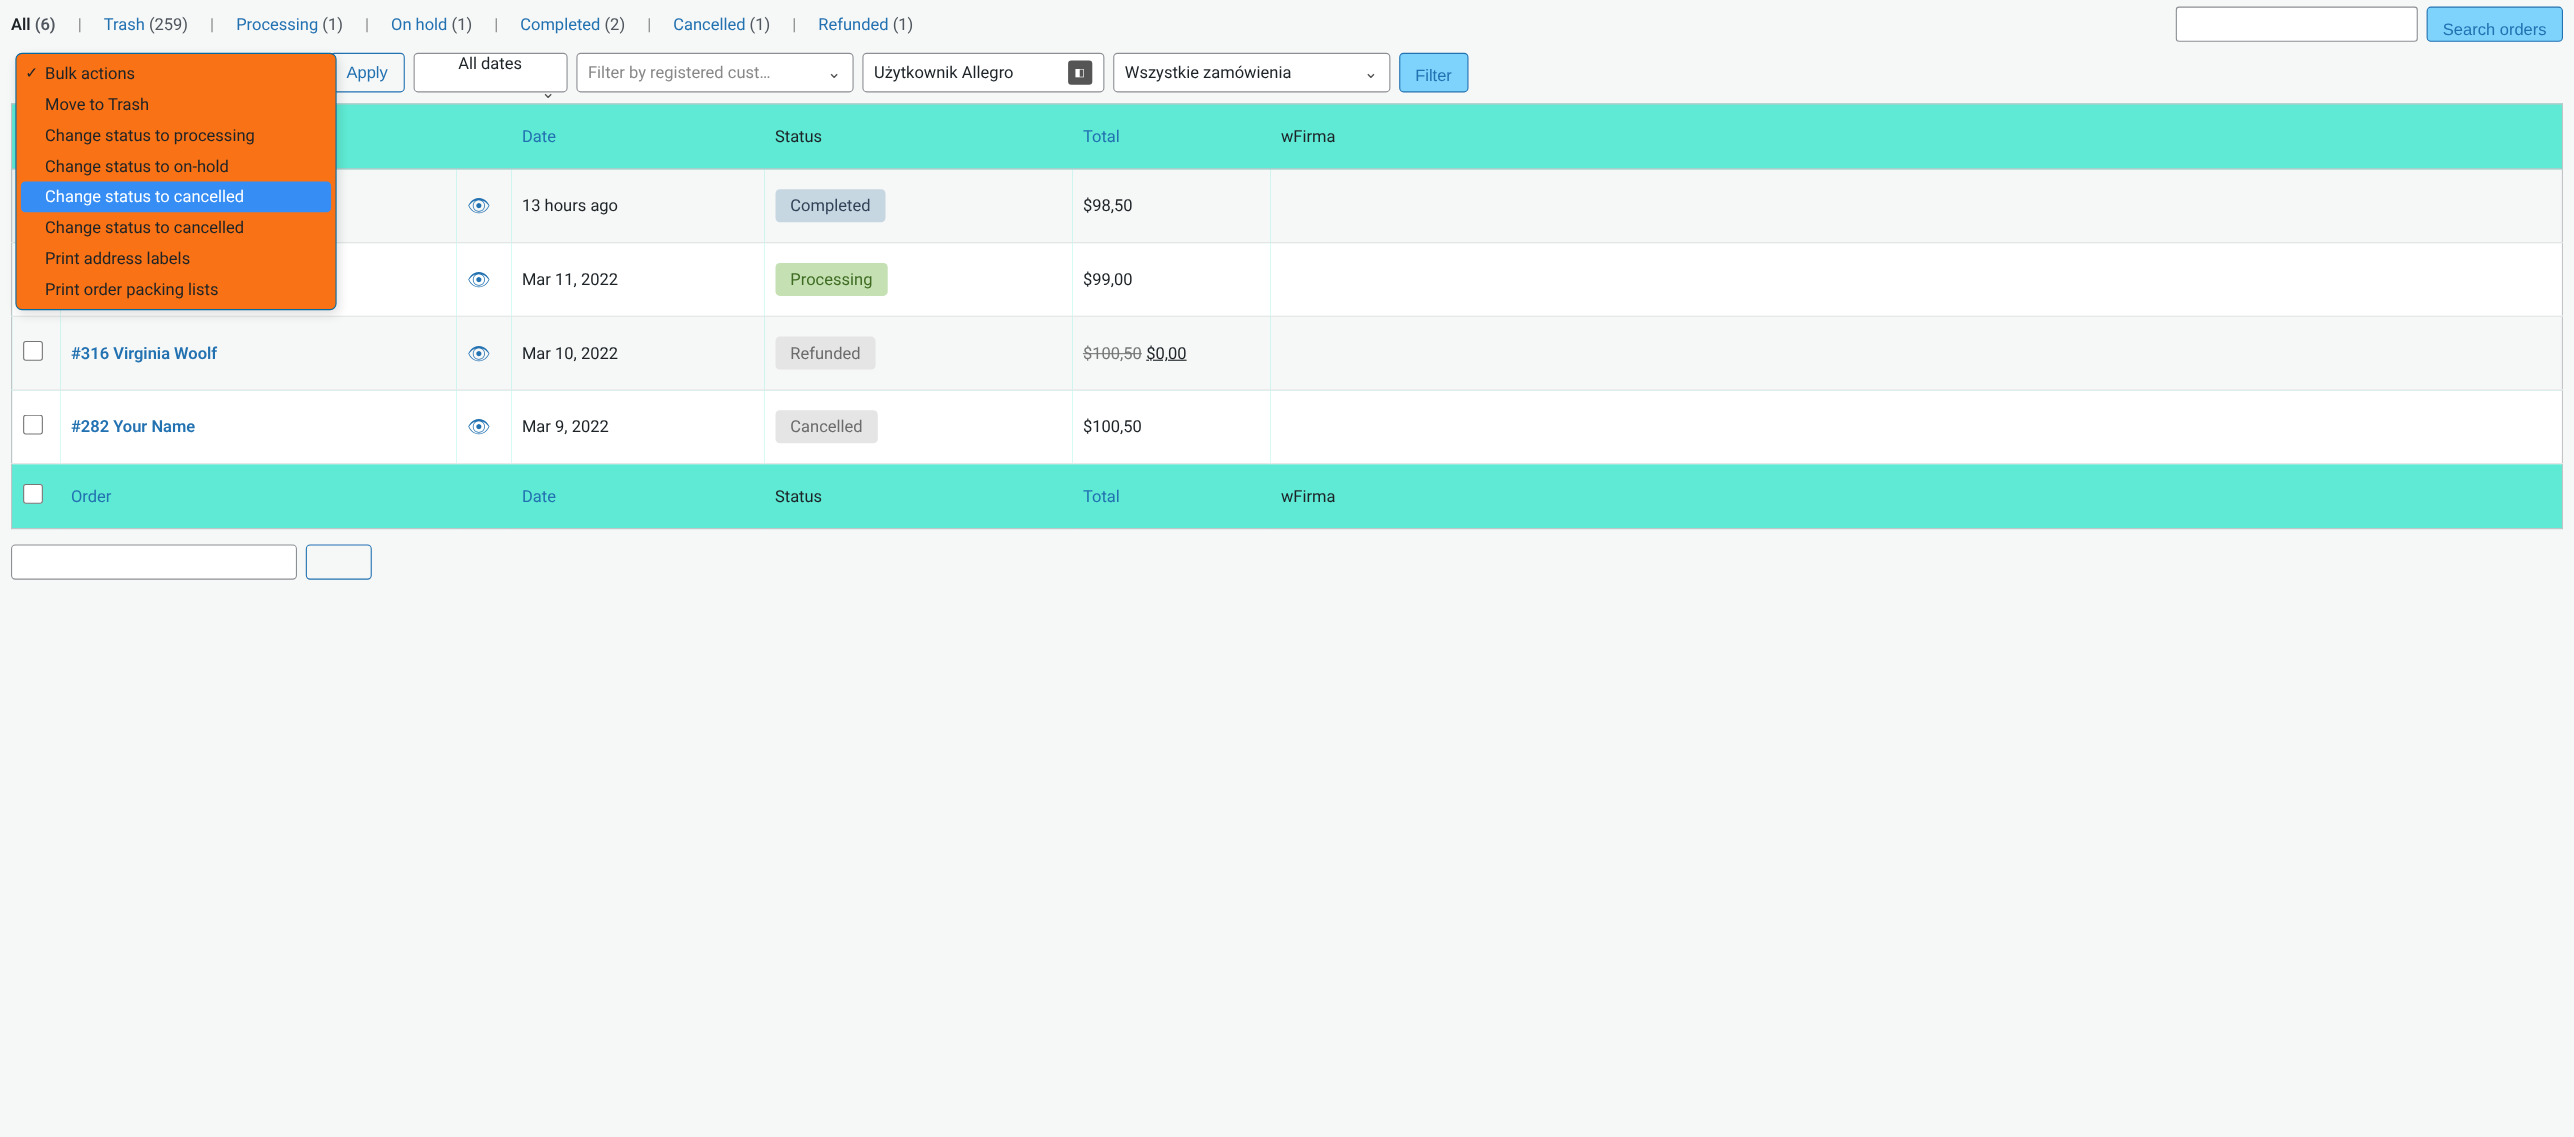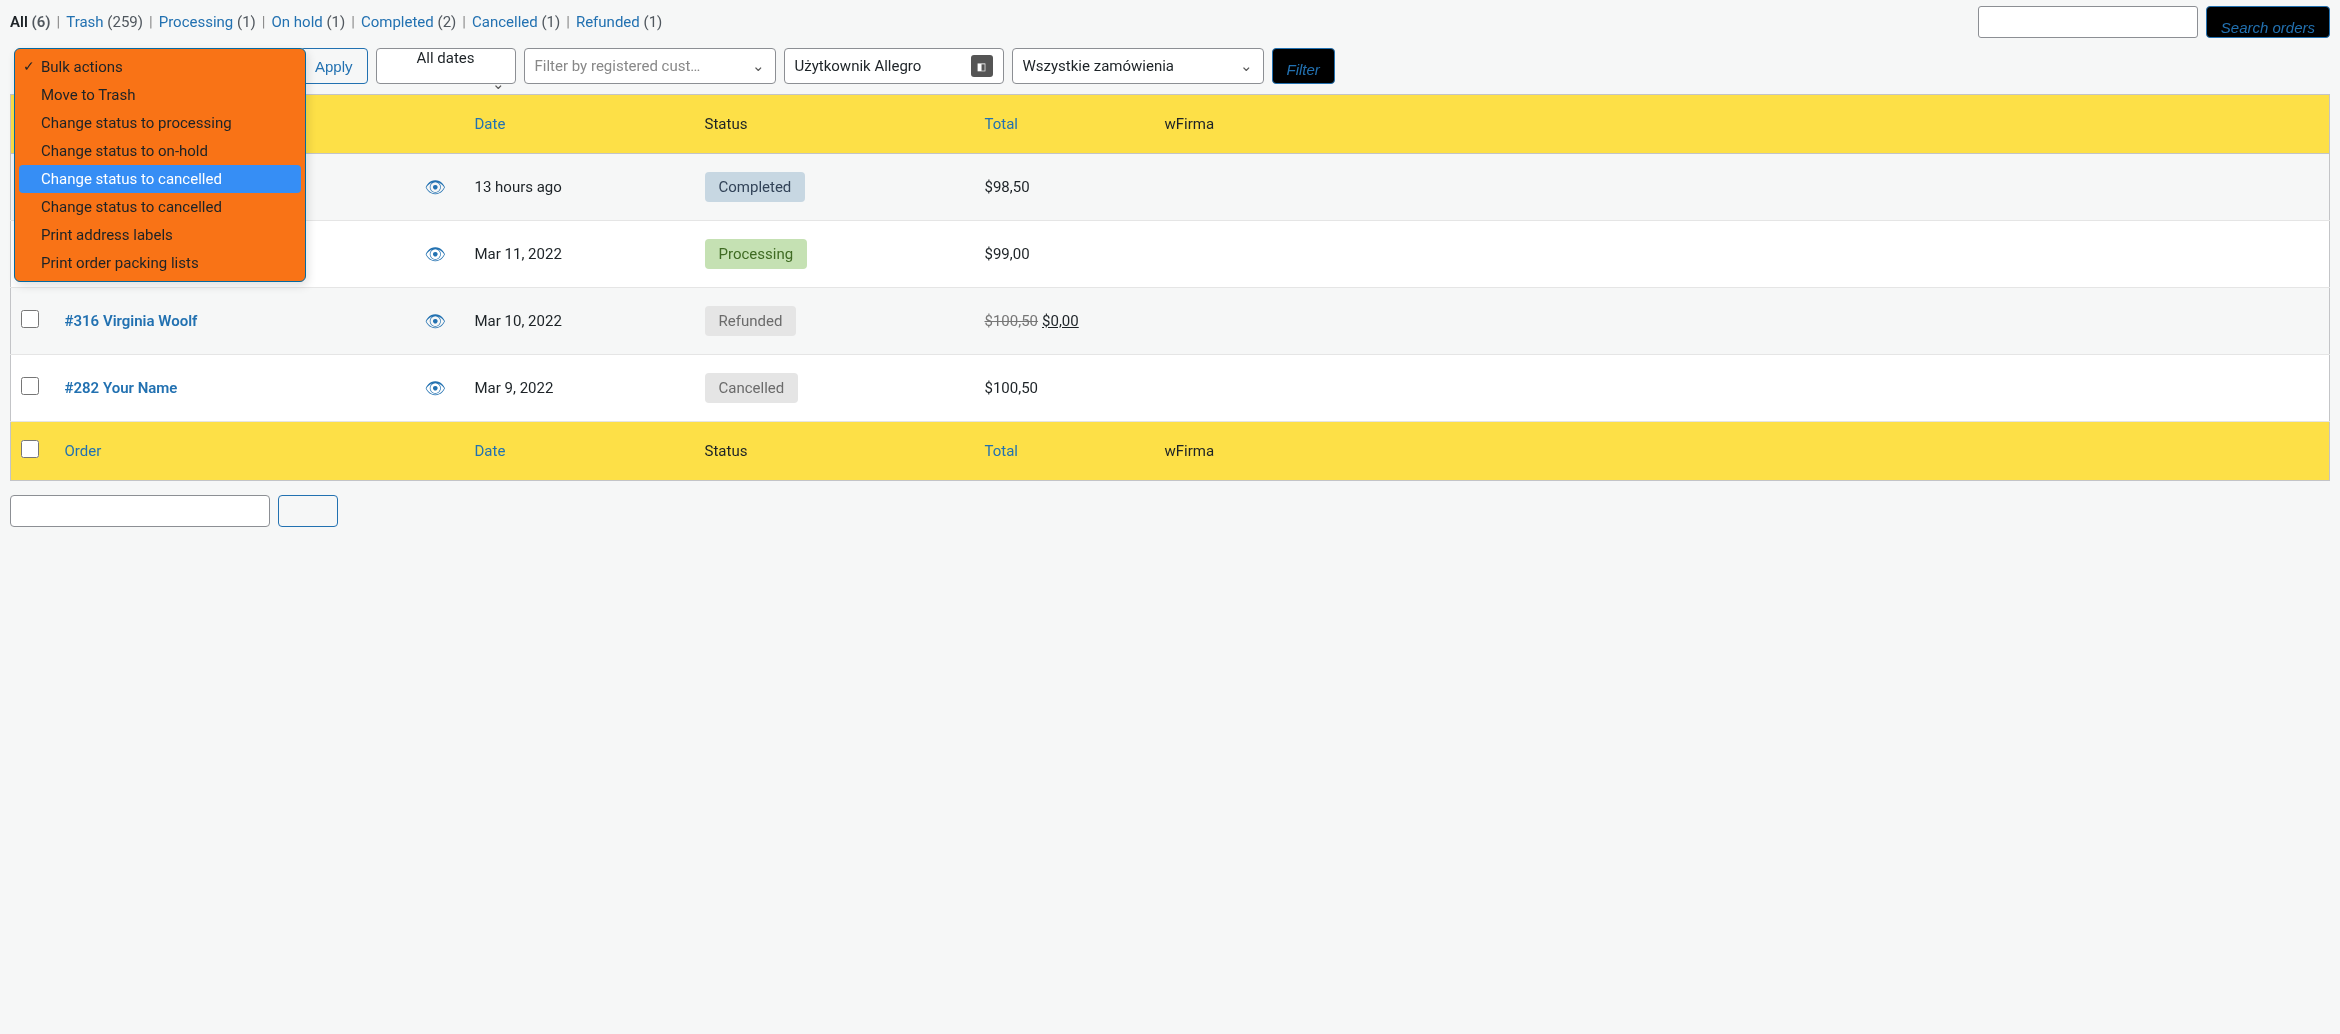--- a/index.html
+++ b/index.html
@@ -13,31 +13,31 @@
   a { color: #2271b1; text-decoration: none; }
 
   
   .status-row {
     display: flex;
     align-items: center;
     justify-content: space-between;
     padding: 4px 0 10px 0;
     font-size: 15px;
   }
-  .status-links { display: flex; flex-wrap: wrap; gap: 6px; align-items: center; }
+  .status-links { display: flex; flex-wrap: wrap; gap: 20px; align-items: center; }
   .status-links .sep { color: #888; }
   .status-links .current { font-weight: 600; color: #1d2327; }
   .status-links .count { color: #50575e; }
   .search-area { display: flex; gap: 8px; align-items: center; }
   .search-input {
     border: 1px solid #8c8f94; height: 32px; width: 220px; padding: 0 8px; border-radius: 3px; background: #fff;
   }
   .btn-link {
-    border: 1px solid #2271b1; color: #2271b1; background: #000000; height: 32px;
-    padding: 12px 14px; border-radius: 4px; font-size: 15px; cursor: pointer; font-style: italic;
+    border: 1px solid #2271b1; color: #2271b1; background: #7dd3fc; height: 32px;
+    padding: 12px 14px; border-radius: 4px; font-size: 15px; cursor: pointer;
   }
 
   
   .filters-row { display: flex; gap: 8px; align-items: center; margin-bottom: 10px; position: relative; }
   .select-like, .input-like {
     height: 36px; border: 1px solid #8c8f94; border-radius: 4px; background: #fff;
     display: inline-flex; align-items: center; padding: 0 10px; font-size: 15px; gap: 8px;
     position: relative;
   }
   .select-like .chev { margin-left: auto; color: #555; }
@@ -78,21 +78,21 @@
     border: 1px solid #2271b1; color: #2271b1; background: #f6f7f7; height: 36px;
     padding: 0 14px; border-radius: 4px; font-size: 15px; cursor: pointer;
     margin-left: 290px;
   }
 
   
   table.orders {
     width: 100%;
     border: 1px solid #c3c4c7;
     border-collapse: collapse;
-    background: #fde047;
+    background: #5eead4;
     font-size: 15px;
     padding-left: 40px;
   }
   table.orders th, table.orders td {
     padding: 18px 10px;
     text-align: left;
     vertical-align: middle;
     border-bottom: 1px solid #e5e5e5;
   }
   table.orders thead th { font-weight: 400; color: #1d2327; border-bottom: 1px solid #c3c4c7; }

